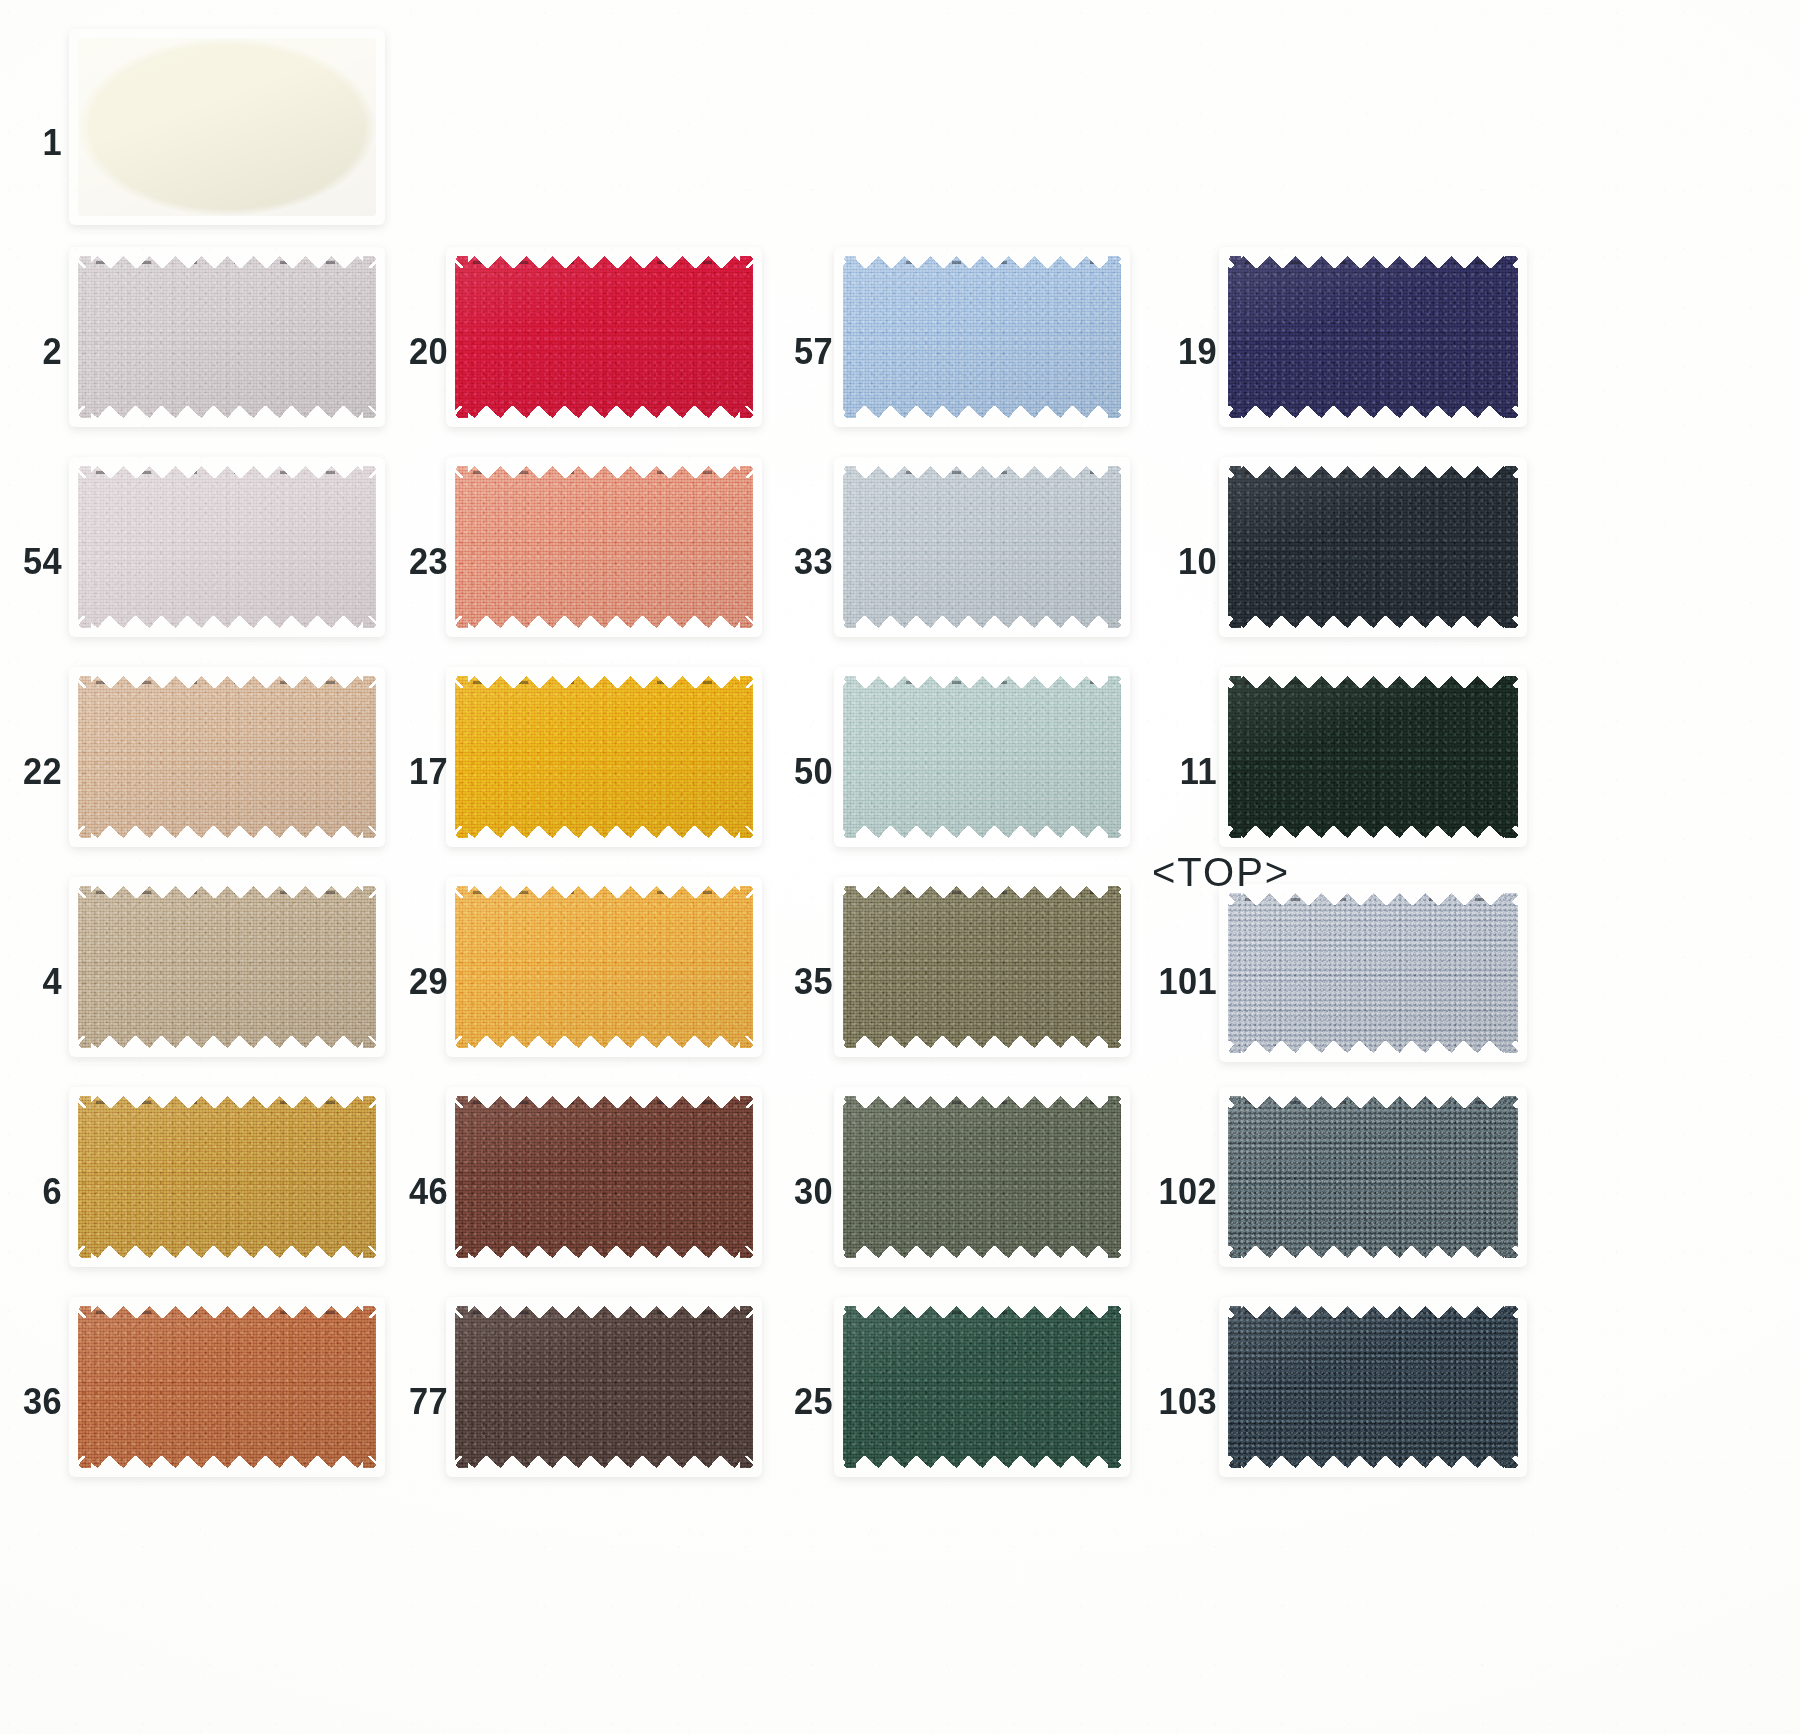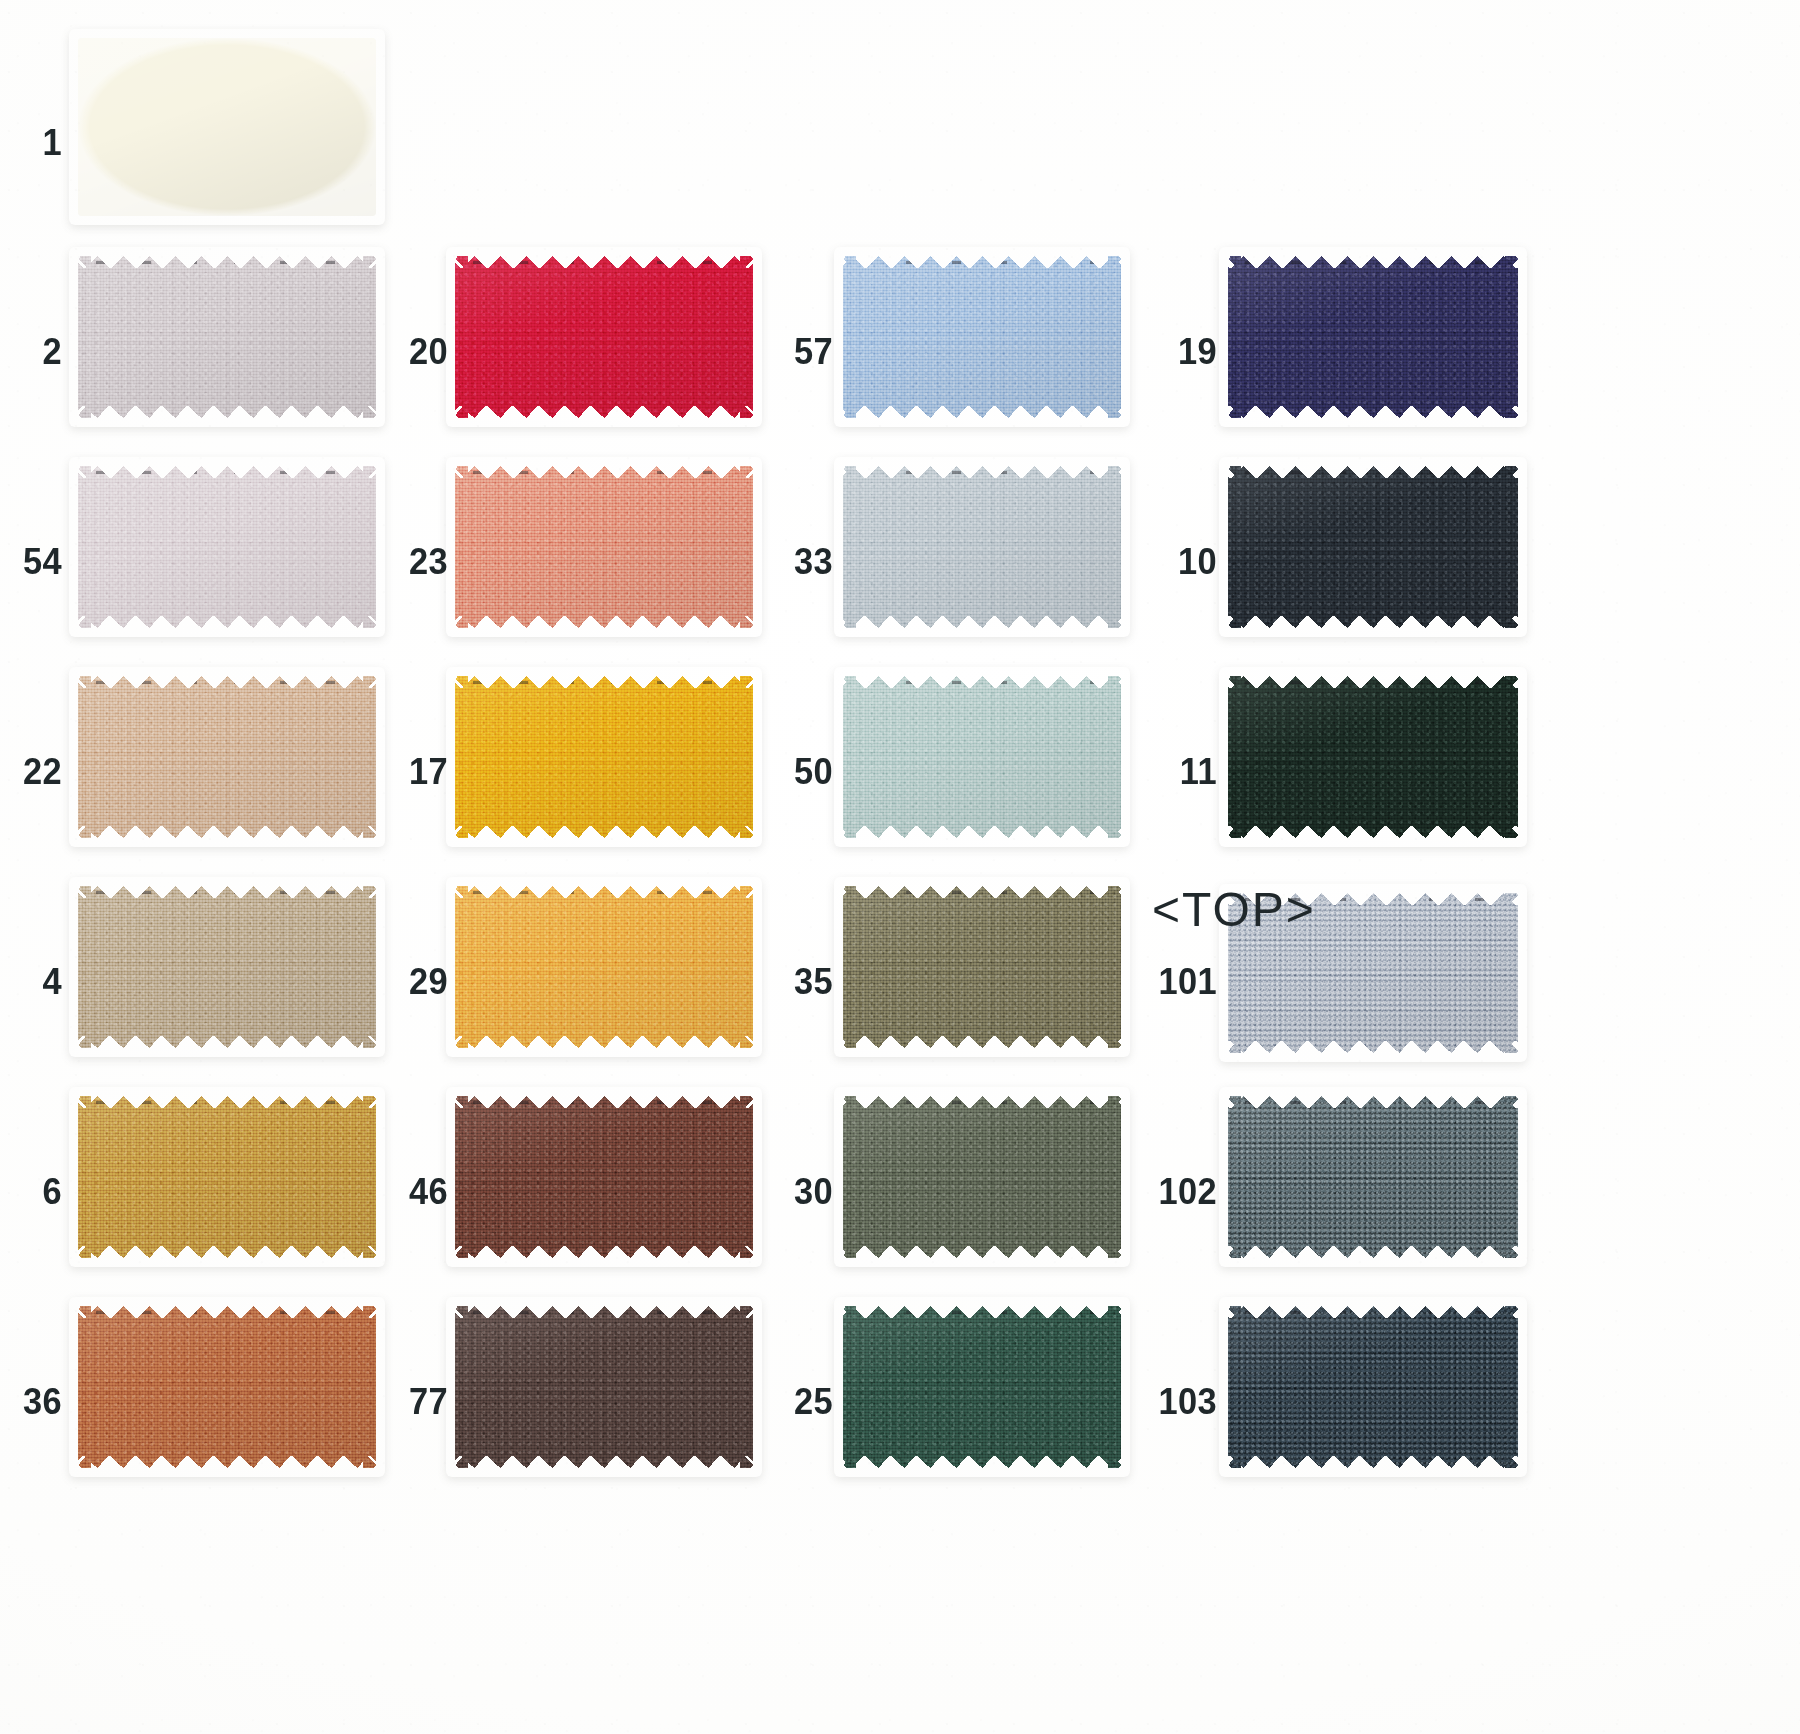--- a/index.html
+++ b/index.html
@@ -121,26 +121,25 @@
   .stitch{
     position:absolute;left:6%;right:6%;top:5px;height:3px;
     background:repeating-linear-gradient(90deg, rgba(25,25,30,.55) 0 9px, transparent 9px 46px);
     opacity:.75;
   }
 
   
   #top-marker{
     position:absolute;
     color:#1d2529;
-    font-size:48px;
+    font-size:40px;
     font-weight:500;
     letter-spacing:2px;
     white-space:nowrap;
     font-family:"Liberation Sans", sans-serif;
-    margin-top:32px;
   }
 </style>
 </head>
 <body>
 
 <div id="card">
   <div id="paper-grain"></div>
   <div id="swatch-layer">
       <div class="cell swatch-wrap" style="left: 78px; top: 38px; width: 298px; height: 178px;">
         <div class="halo"></div>

